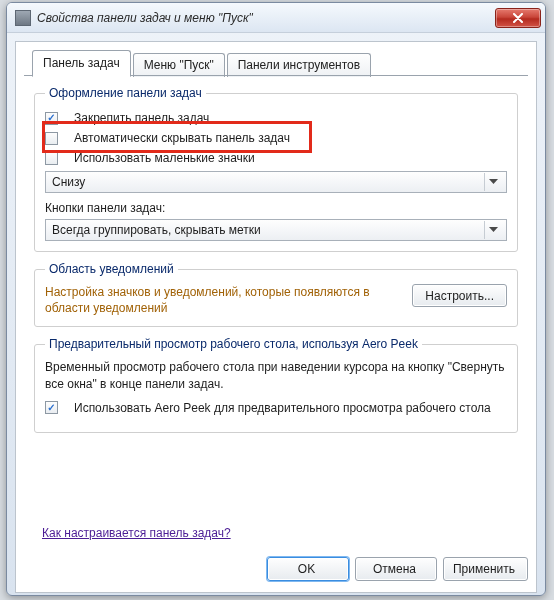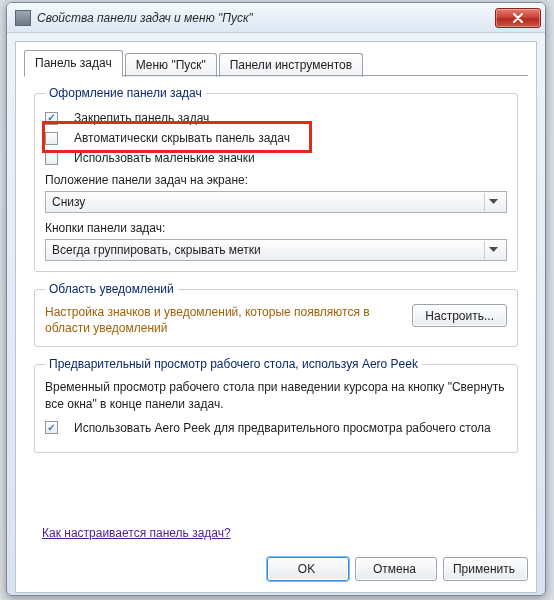--- a/index.html
+++ b/index.html
@@ -65,21 +65,21 @@
     position: relative;
     margin: 8px;
     height: 552px;
     background: #fff;
     border: 1px solid #bcc4cd;
   }
   
   .tabs {
     display: flex;
     align-items: flex-end;
-    padding: 8px 8px 0 8px;
+    padding: 8px 8px 0 16px;
     height: 34px;
   }
   .tab {
     border: 1px solid #9aa3ad;
     border-bottom: none;
     background: linear-gradient(#fefefe, #eef1f4);
     padding: 4px 10px 5px;
     margin-right: 2px;
     position: relative;
     top: 1px;
@@ -262,21 +262,20 @@
         </div>
         <div class="chk-row">
           <div class="chk"></div>
           <div class="chk-label">Автоматически скрывать панель задач</div>
         </div>
         <div class="chk-row">
           <div class="chk"></div>
           <div class="chk-label">Использовать маленькие значки</div>
         </div>
 
-        <div class="field-label">Положение панели задач на экране:</div>
         <div class="select">
           <span>Снизу</span>
           <span class="arrow">
             <svg width="9" height="6" viewBox="0 0 9 6">
                 <path d="M0 0 L4.5 5 L9 0 Z" fill="#4a4a4a"></path>
               </svg>
           </span>
         </div>
 
         <div class="field-label">Кнопки панели задач:</div>

